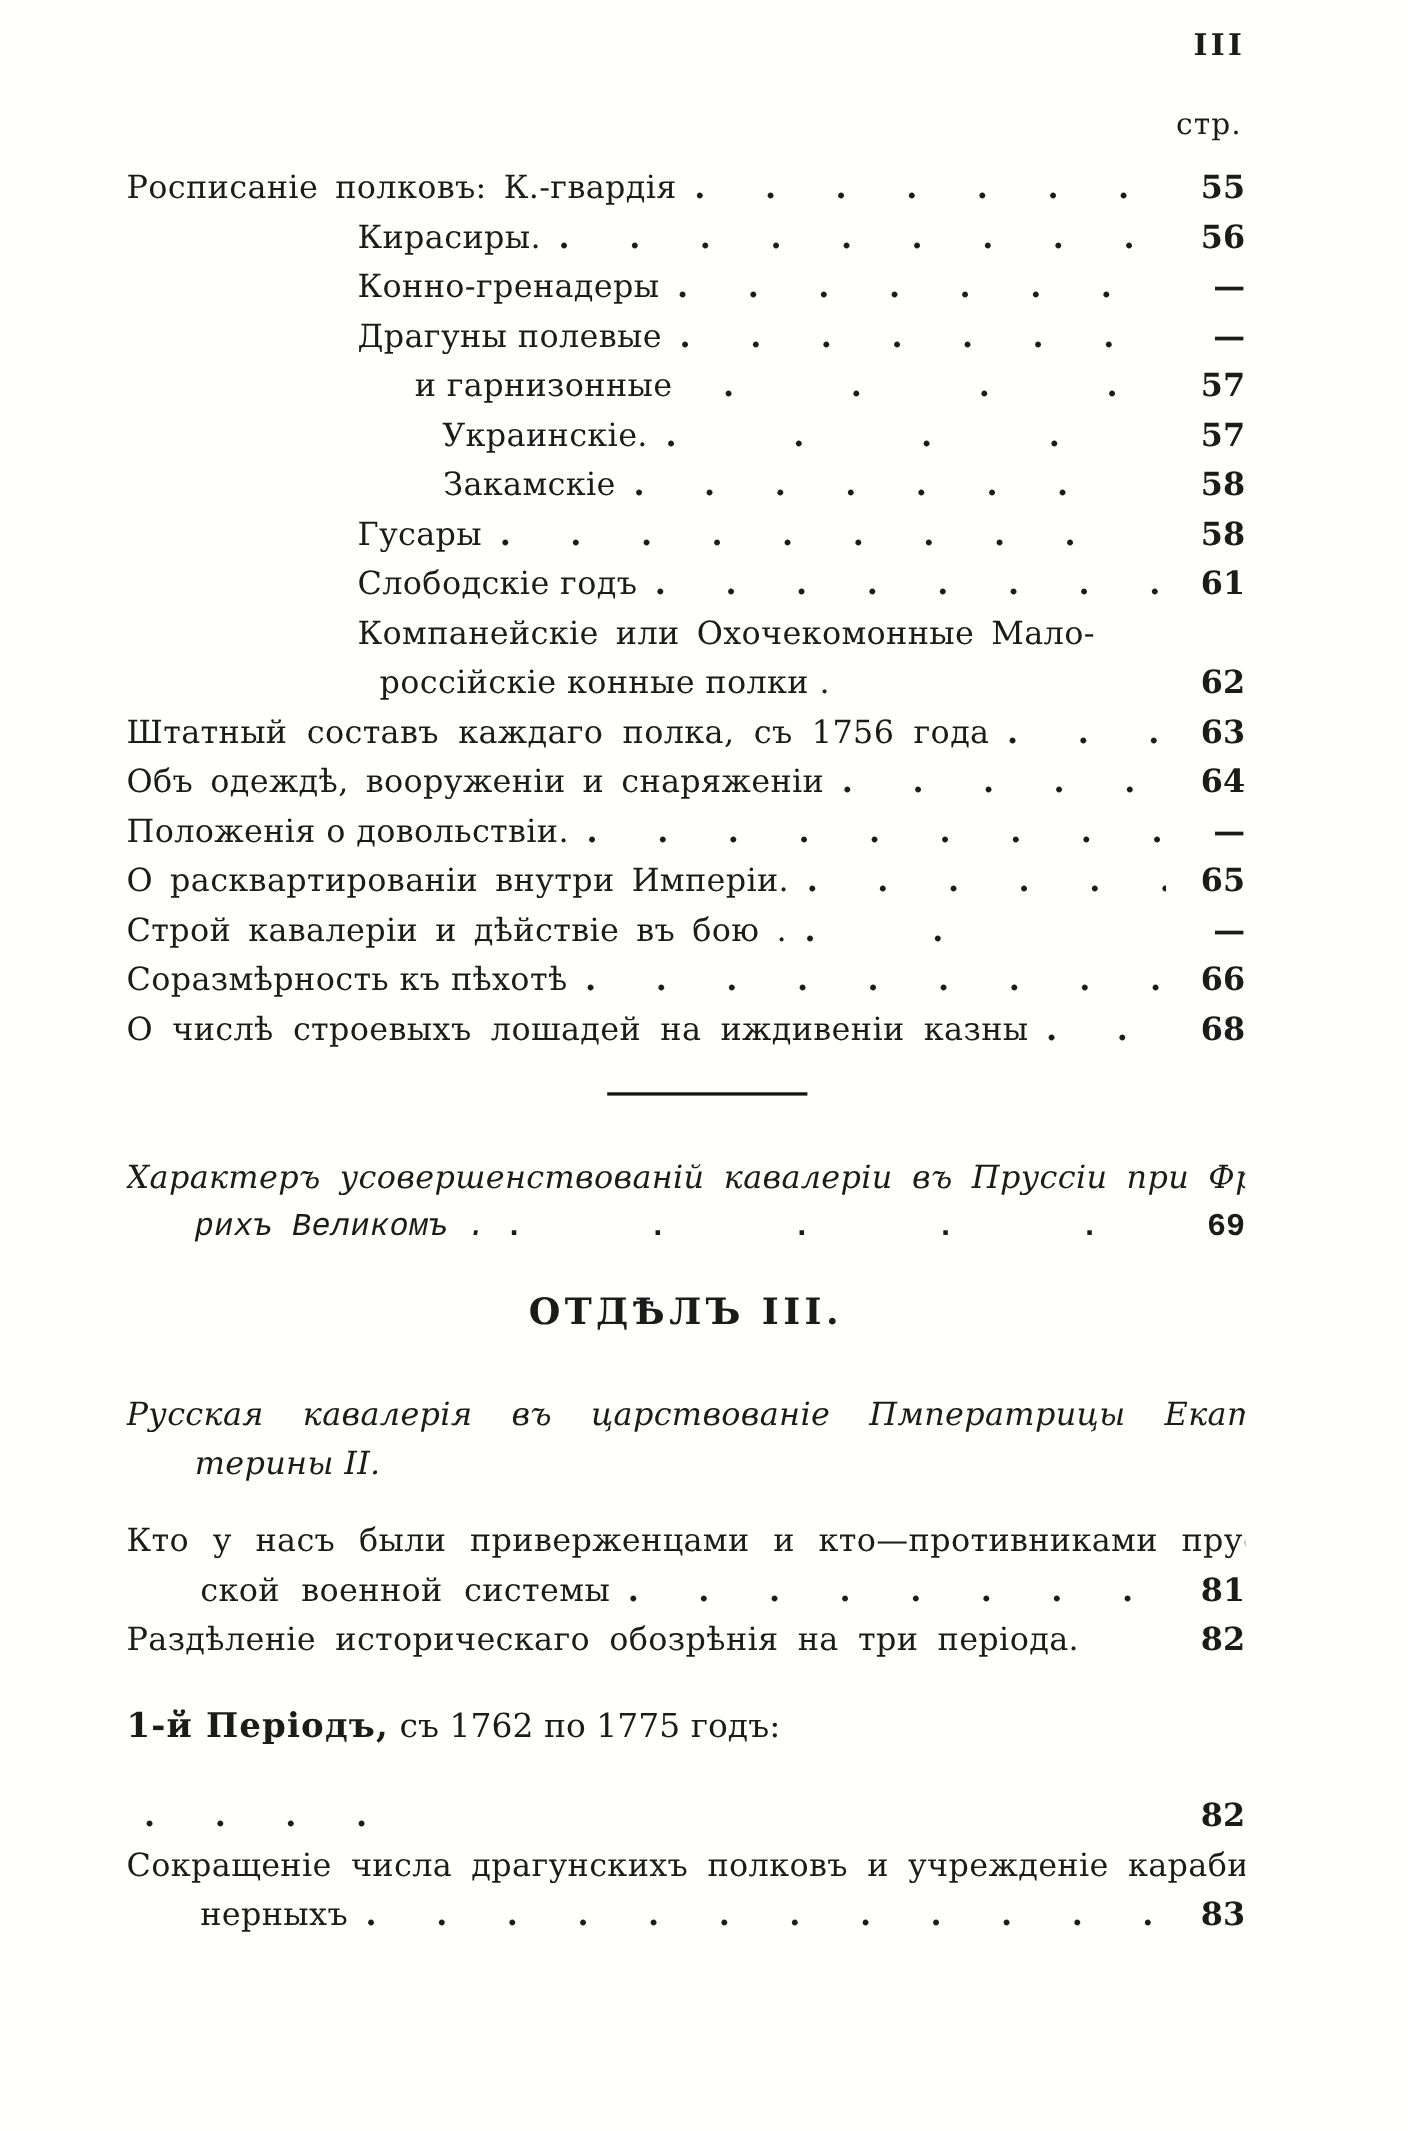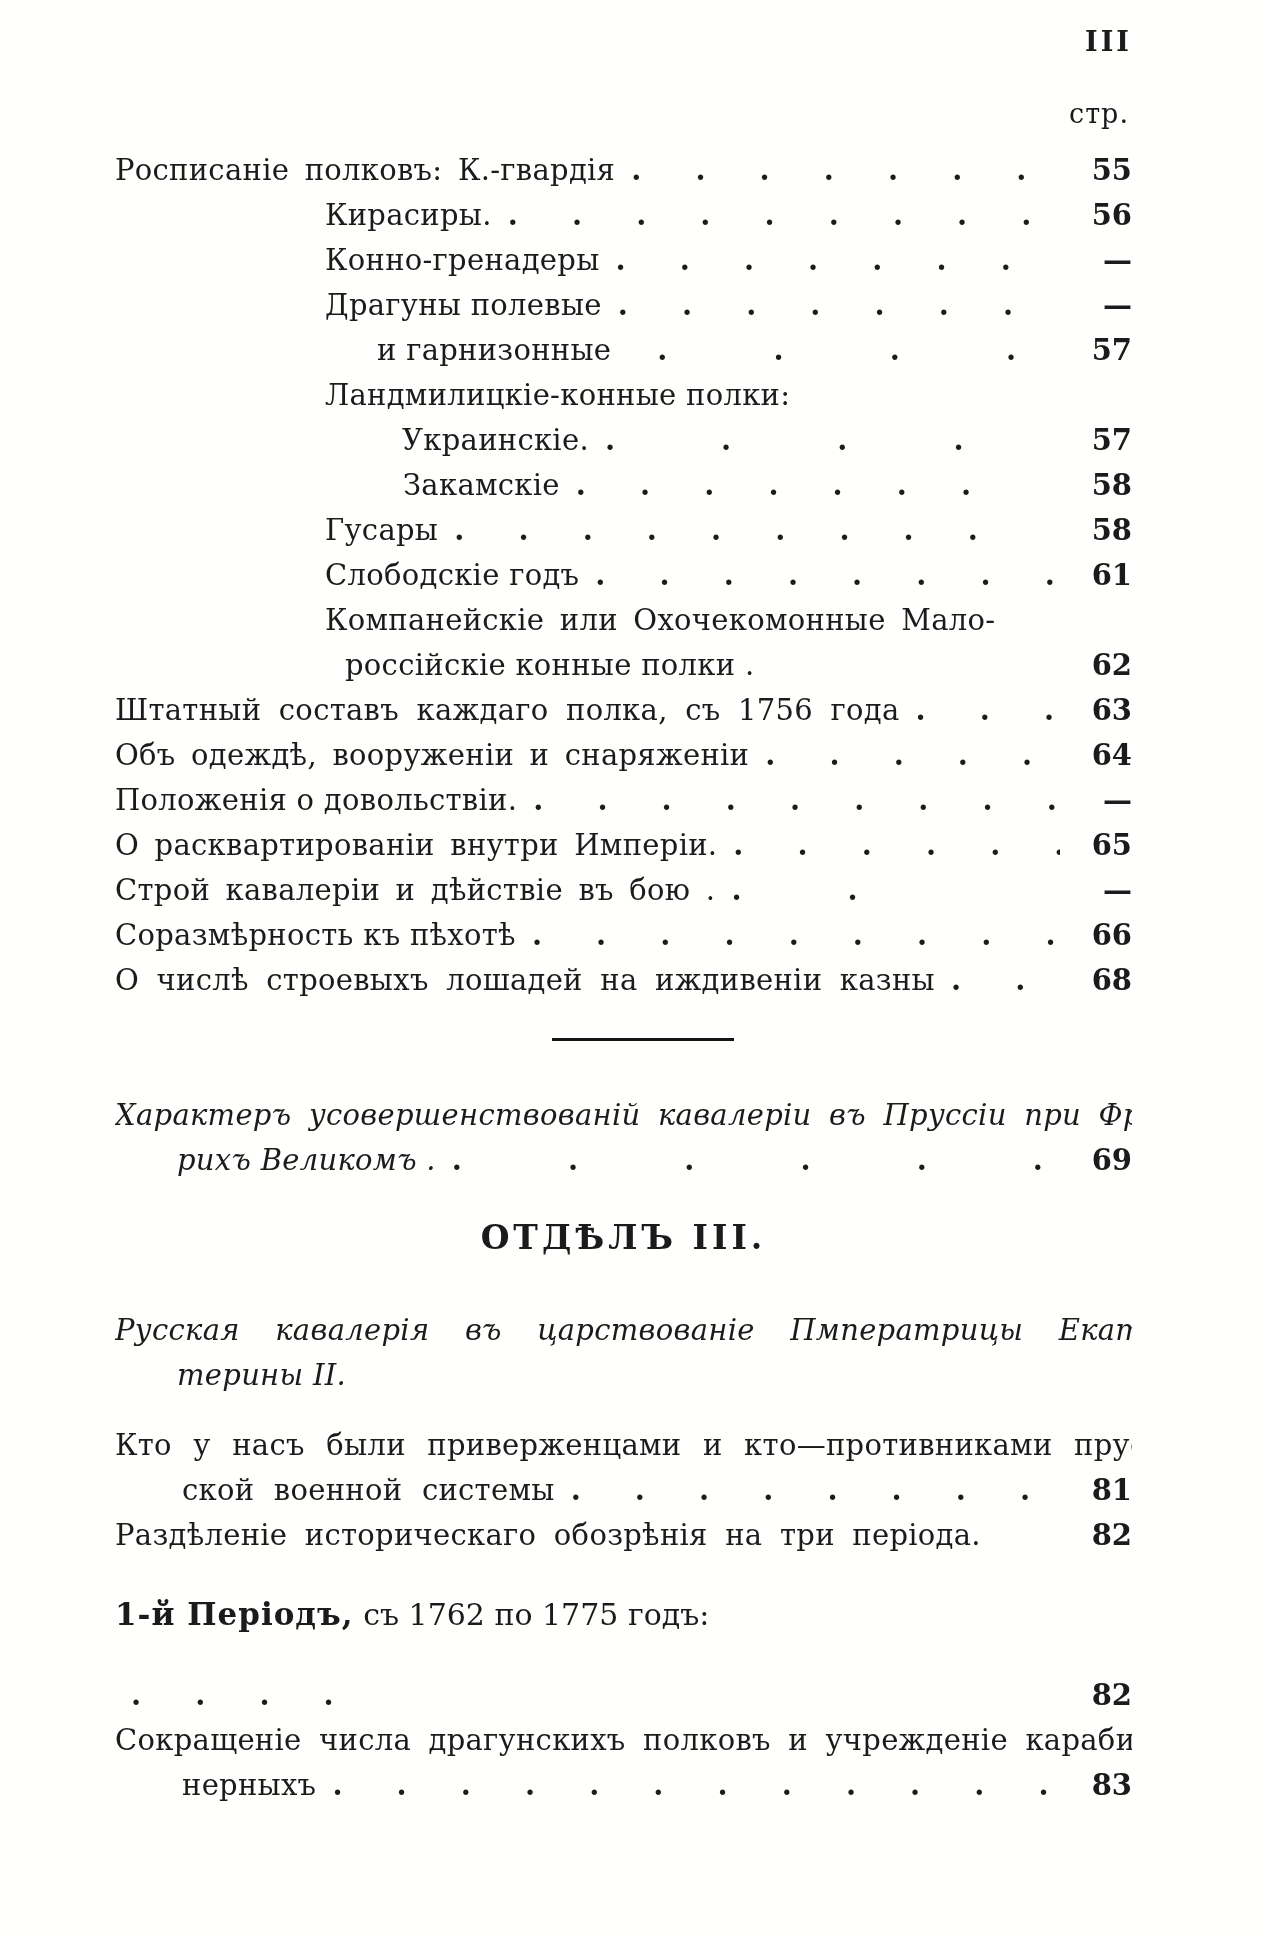--- a/index.html
+++ b/index.html
@@ -70,25 +70,20 @@
         <div class="row" style="padding-left: 210px;">
           <span class="label">Драгуны полевые</span>
           <span class="leader">. . . . . . . .</span>
           <span class="pnum">—</span>
         </div>
         <div class="row" style="padding-left: 262px; gap: 30px;">
           <span class="label">и гарнизонные</span>
           <span class="leader sparse">. . . .</span>
           <span class="pnum">57</span>
         </div>
-        <div class="row" style="padding-left: 210px;">
-          <span class="label">Ландмилицкіе-конные полки:</span>
-          <span class="leader"></span>
-          <span class="pnum"></span>
-        </div>
         <div class="row" style="padding-left: 287px;">
           <span class="label">Украинскіе.</span>
           <span class="leader sparse">. . . . .</span>
           <span class="pnum">57</span>
         </div>
         <div class="row" style="padding-left: 288px;">
           <span class="label">Закамскіе</span>
           <span class="leader">. . . . . . .</span>
           <span class="pnum">58</span>
         </div>
@@ -148,21 +143,21 @@
           <span class="pnum">68</span>
         </div>
       </div>
       <div class="divider" style="margin-top: 35px;"></div>
       <div style="margin-top: 52px;">
         <div class="row italic">
           <span class="label" style="word-spacing: 8px;">Характеръ усовершенствованій кавалеріи въ Пруссіи при Фрид-</span>
           <span class="leader"></span>
           <span class="pnum"></span>
         </div>
-        <div class="row italic" style="padding-left: 62px;">
+        <div class="row italic" style="padding-left: 62px; font-family: Liberation Mono, monospace;">
           <span class="label">рихъ Великомъ .</span>
           <span class="leader sparse">. . . . . .</span>
           <span class="pnum">69</span>
         </div>
       </div>
       <div class="heading" style="margin-top: 30px;">ОТДѢЛЪ III.</div>
       <div style="margin-top: 45px;">
         <div class="row italic">
           <span class="label" style="word-spacing: 26px;">Русская кавалерія въ царствованіе Пмператрицы Екате-</span>
           <span class="leader"></span>

